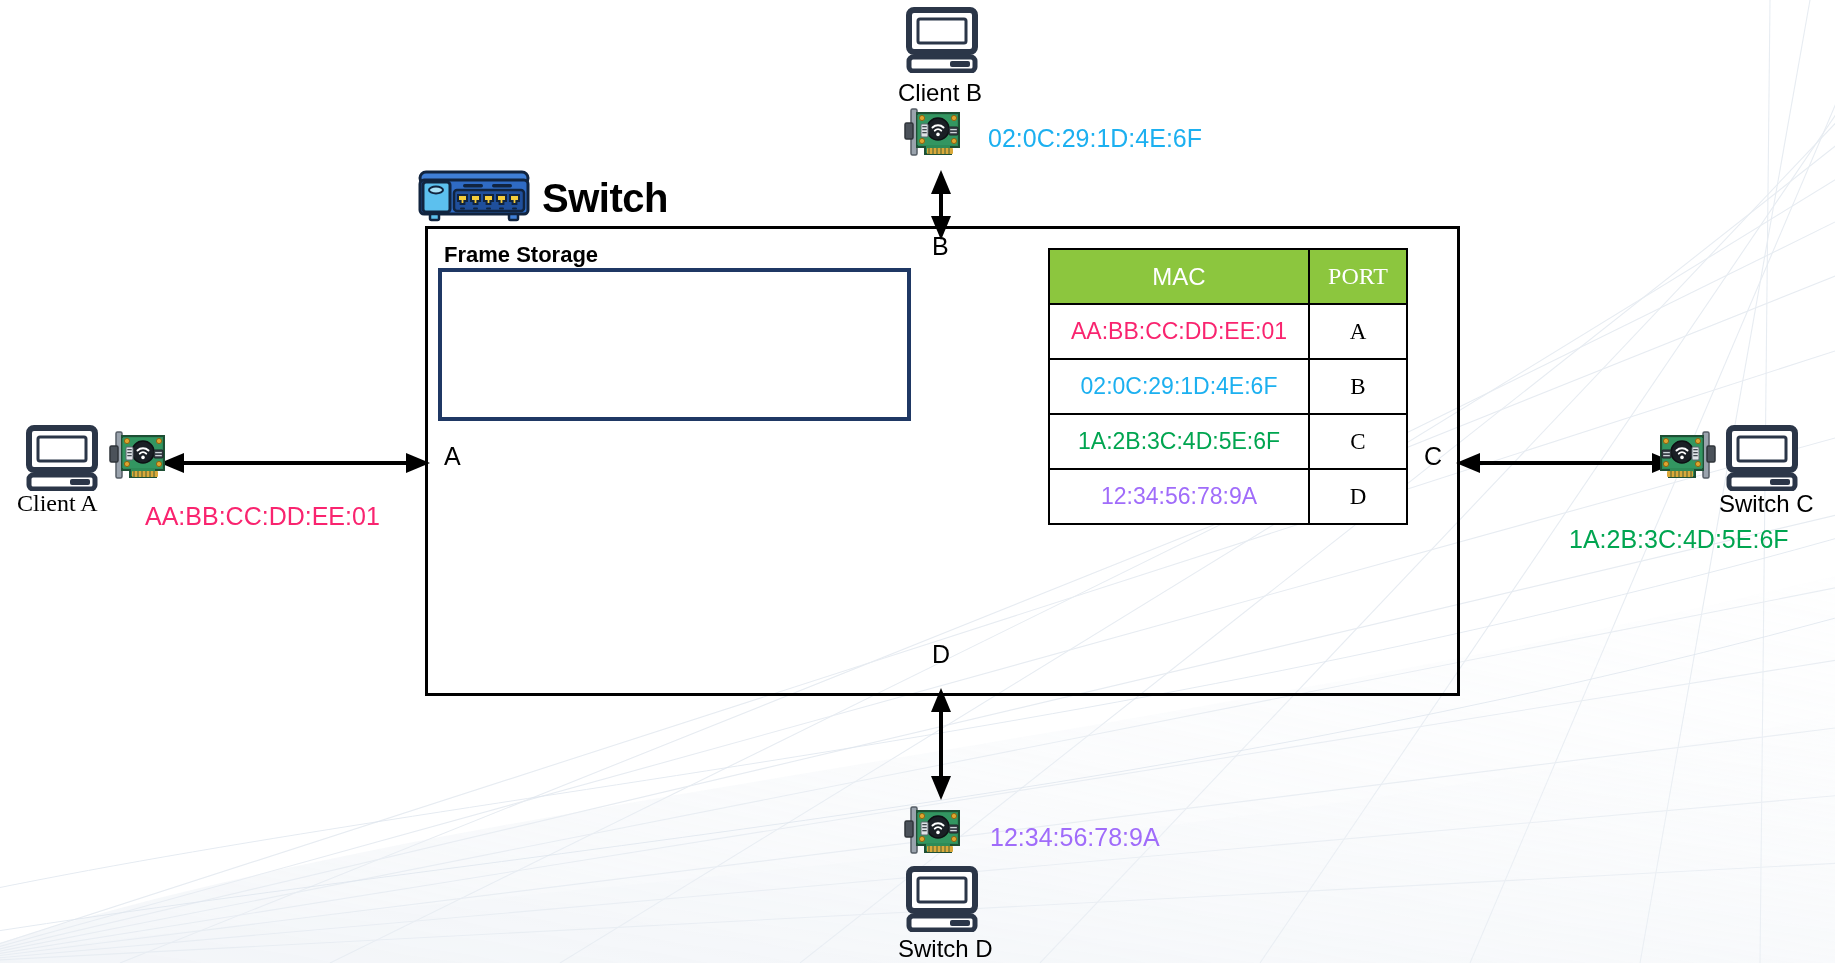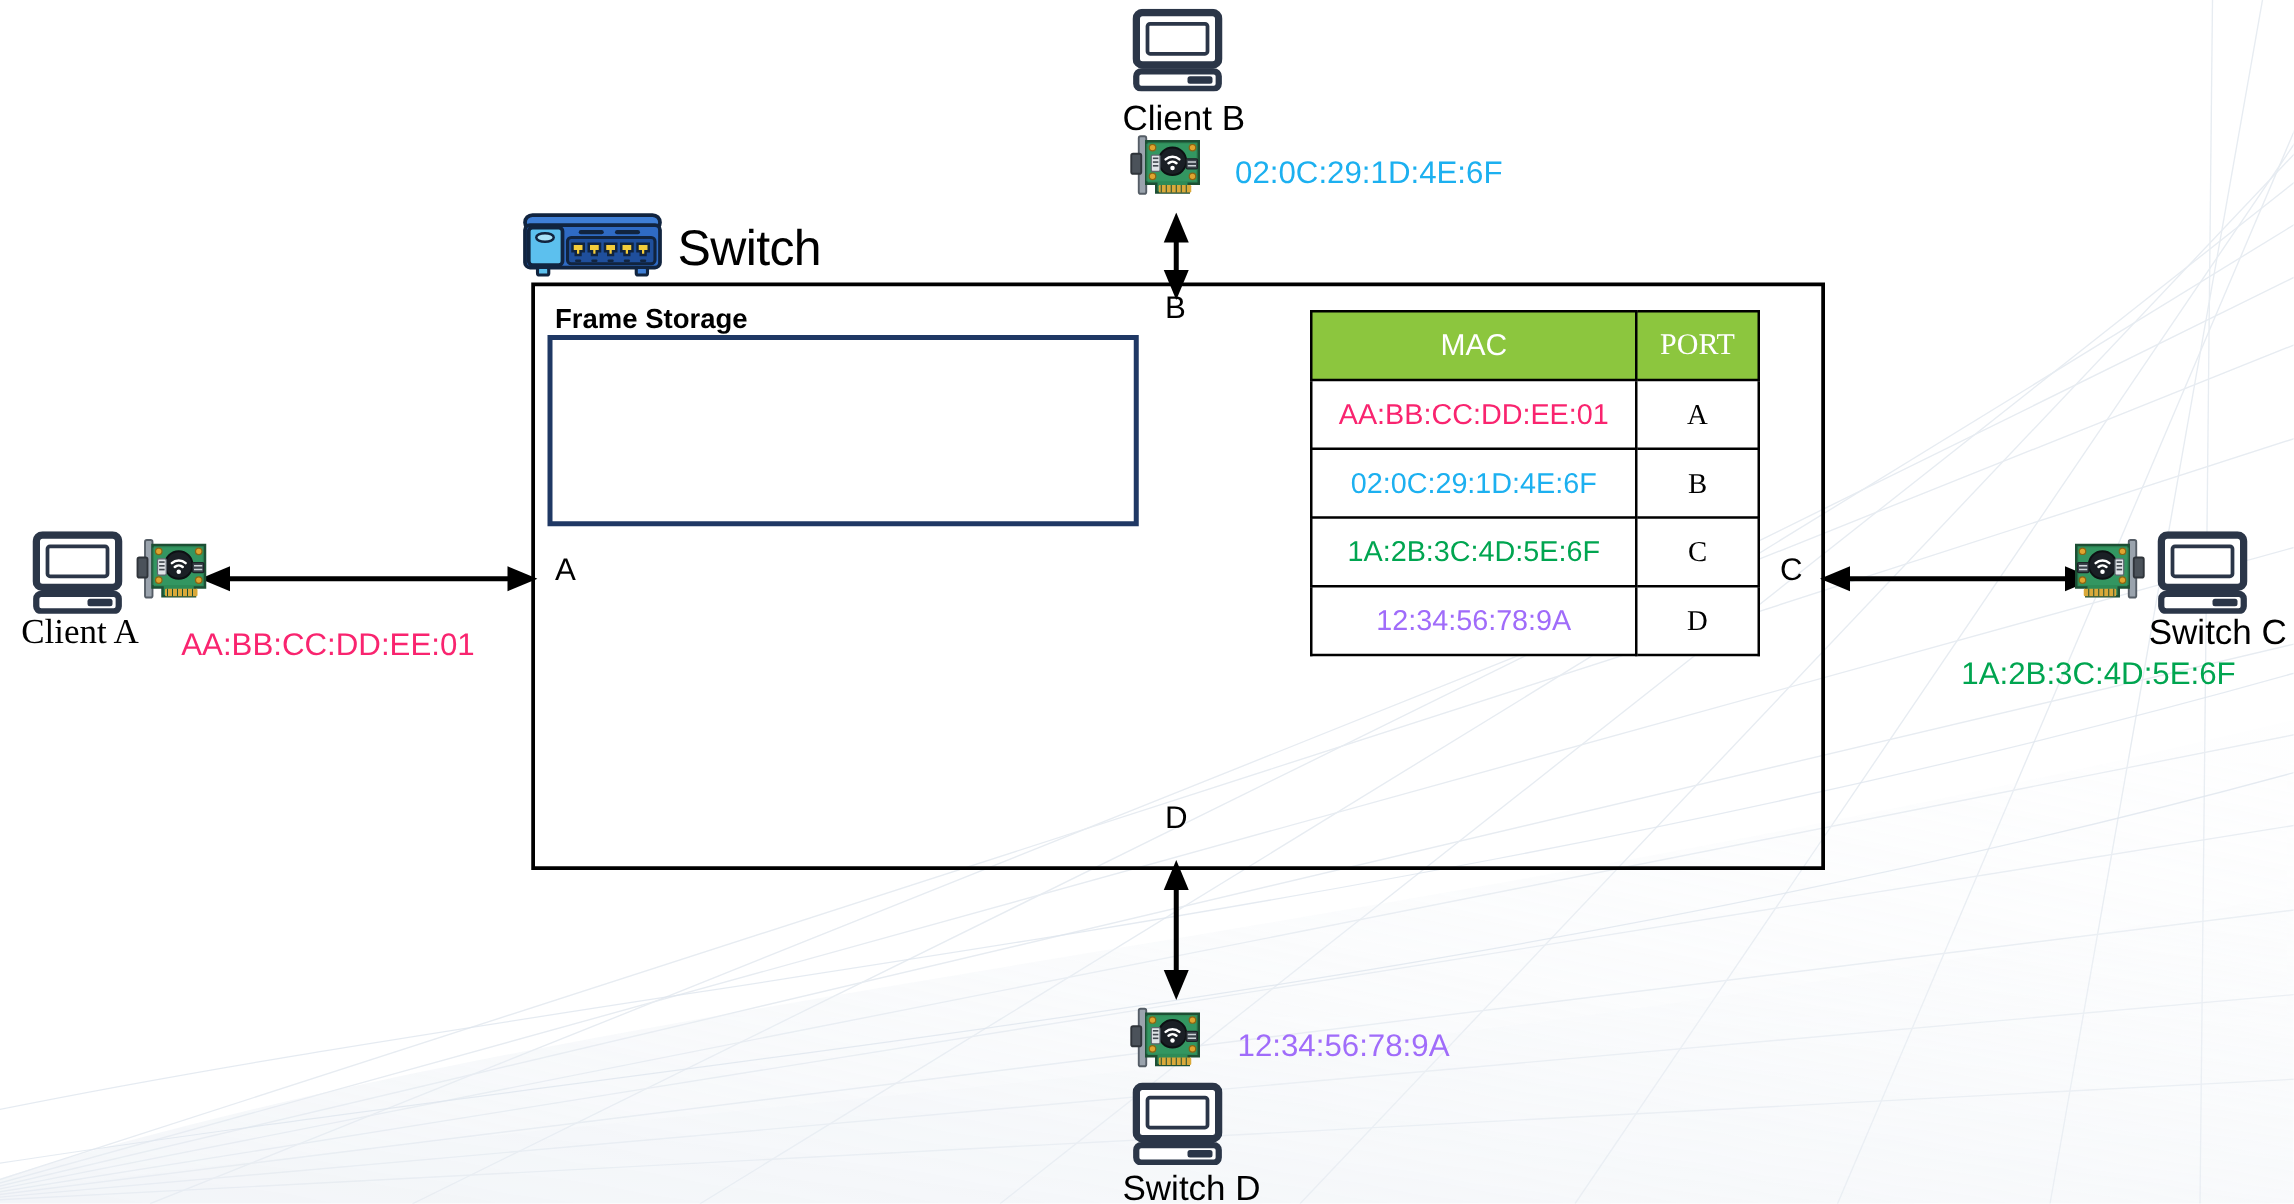--- a/index.html
+++ b/index.html
@@ -31,21 +31,21 @@
     background: transparent;
   }
 
   
   #switch-header {
     position: absolute;
     left: 414px; top: 168px;
     display: flex; align-items: center; gap: 8px;
   }
   #switch-title {
-    font-size: 40px; font-weight: normal; color: #000;
+    font-size: 40px; font-weight: bold; color: #000;
     letter-spacing: -0.5px; line-height: 1;
   }
 
   
   #frame-storage-label {
     position: absolute; left: 444px; top: 242px;
     font-size: 22px; font-weight: bold; color: #000;
   }
   #frame-storage-box {
     position: absolute; left: 438px; top: 268px;
@@ -85,21 +85,21 @@
     font-size: 25px; color: #000;
   }
   #port-a { left: 444px; top: 442px; }
   #port-b { left: 932px; top: 232px; }
   #port-c { left: 1424px; top: 442px; }
   #port-d { left: 932px; top: 640px; }
 
   
   .client-label {
     position: absolute;
-    font-size: 28px; color: #000; white-space: nowrap;
+    font-size: 24px; color: #000; white-space: nowrap;
   }
   #label-client-a { left: 17px; top: 490px; font-family: Liberation Serif, serif; }
   #label-client-b { left: 898px; top: 79px; }
   #label-client-c { left: 1719px; top: 490px; }
   #label-client-d { left: 898px; top: 935px; }
 
   
   .mac-caption {
     position: absolute;
     font-size: 25px; white-space: nowrap;

